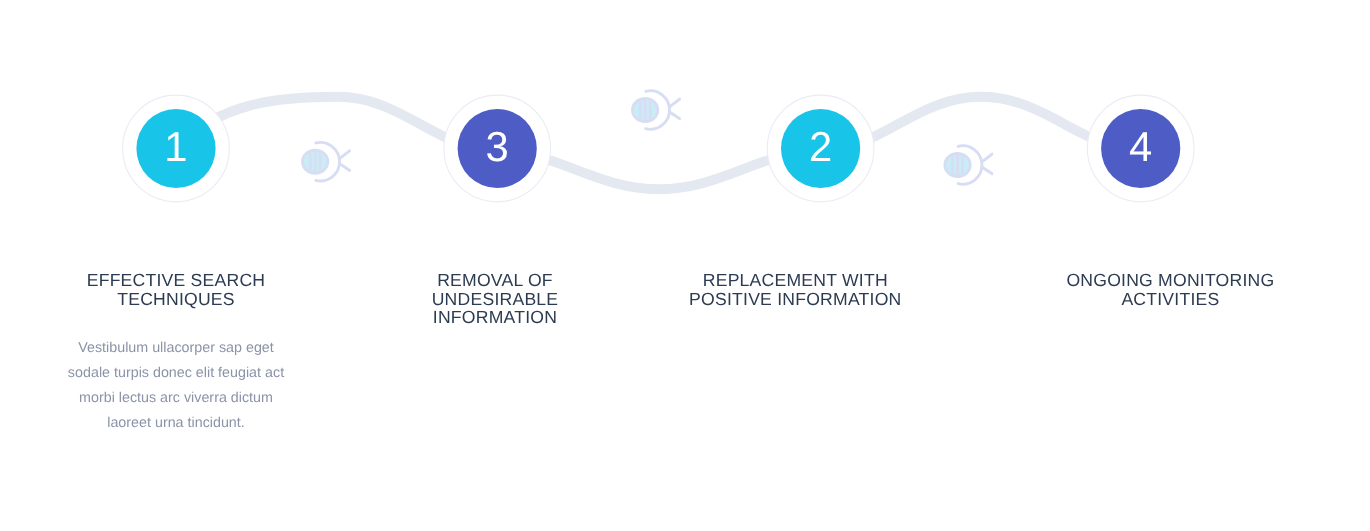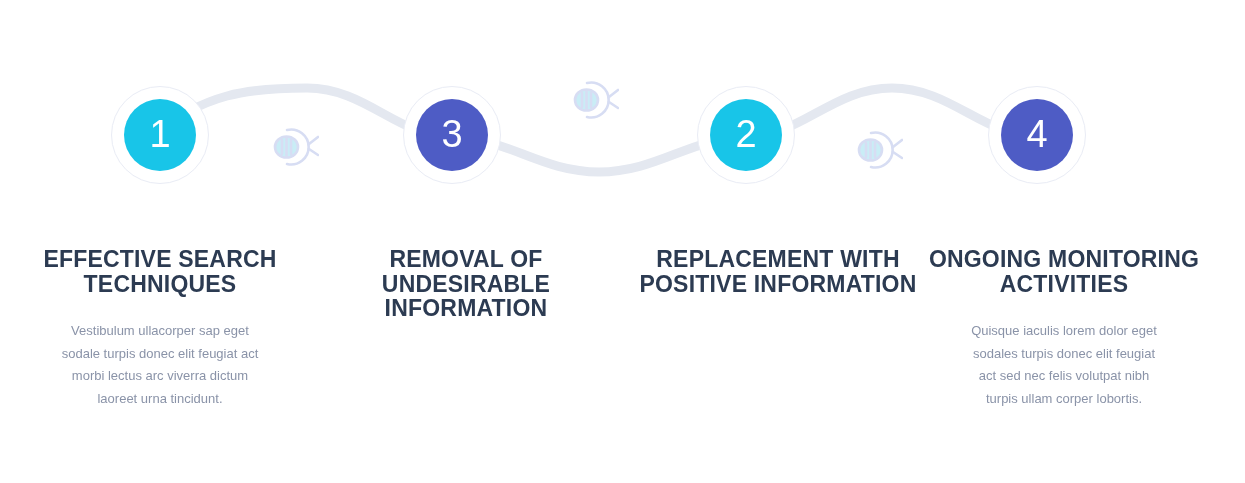--- a/index.html
+++ b/index.html
@@ -24,21 +24,21 @@
     width:72px; height:72px; border-radius:50%;
     display:flex; align-items:center; justify-content:center;
   }
   .disc span {
     color:#ffffff; font-size:38px; font-weight:400; line-height:1;
     transform:translateY(-1px);
   }
   
   .col { position:absolute; top:247px; width:300px; text-align:center; }
   .col h3 {
-    margin:0 0 24px 0; font-size:23px; font-weight:700; letter-spacing:0.2px;
+    margin:0 0 24px 0; font-size:16px; font-weight:400; letter-spacing:0.2px;
     line-height:1.07; color:var(--heading-color); white-space:pre-line;
   }
   .col p {
     margin:0; font-size:13px; line-height:1.73; color:var(--body-color);
     white-space:pre-line;
   }
 </style>
 </head>
 <body>
 
@@ -91,31 +91,27 @@
   </div>
 
   <div class="col" style="left:10px">
     <h3>EFFECTIVE SEARCH
 TECHNIQUES</h3>
     <p>Vestibulum ullacorper sap eget
 sodale turpis donec elit feugiat act
 morbi lectus arc viverra dictum
 laoreet urna tincidunt.</p>
   </div>
-  <div class="col" style="left:316px">
+  <div class="col" style="left:300px">
     <h3>REMOVAL OF
 UNDESIRABLE
 INFORMATION</h3>
   </div>
-  <div class="col" style="left:628px">
+  <div class="col" style="left:573px">
     <h3>REPLACEMENT WITH
 POSITIVE INFORMATION</h3>
   </div>
   <div class="col" style="left:914px">
     <h3>ONGOING MONITORING
 ACTIVITIES</h3>
-    <p>Quisque iaculis lorem dolor eget
-sodales turpis donec elit feugiat
-act sed nec felis volutpat nibh
-turpis ullam corper lobortis.</p>
   </div>
 
 </div>
 
 </body></html>

